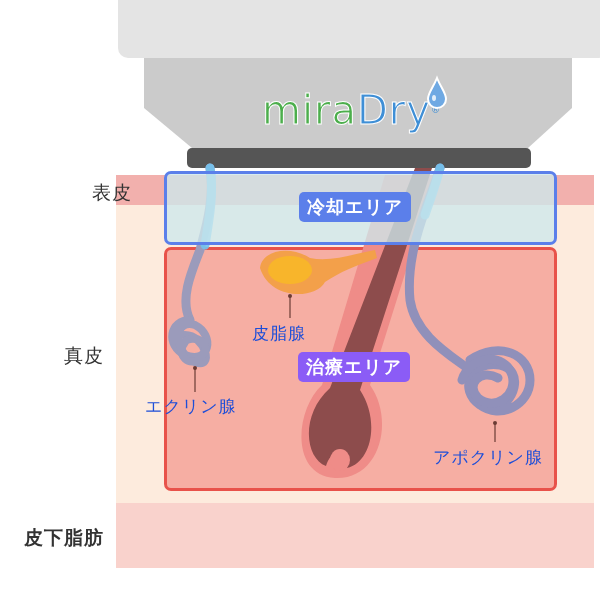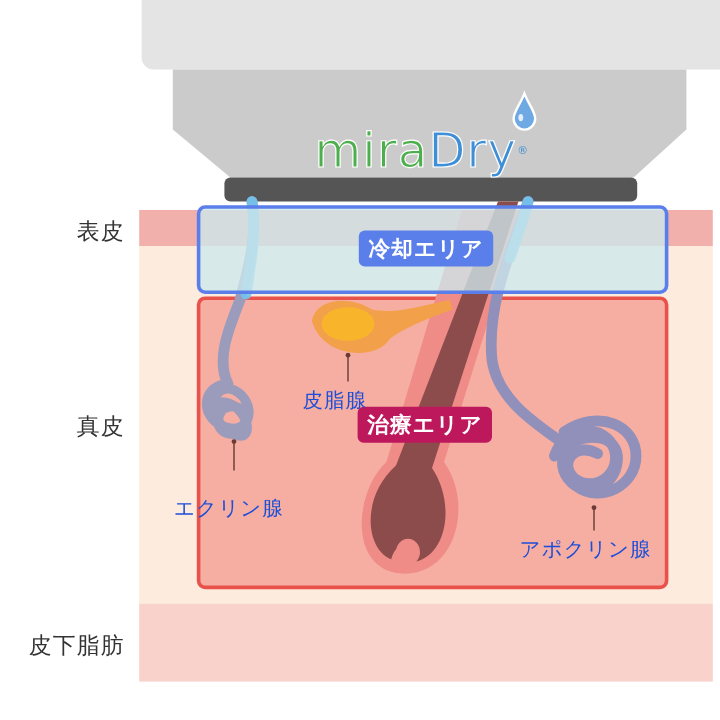--- a/index.html
+++ b/index.html
@@ -14,21 +14,21 @@
 </style>
 </head>
 <body>
 
 <div class="abs" style="left:118px; top:0; width:490px; height:58px; background:#e4e4e4; border-radius:0 0 10px 10px;"></div>
 <svg width="600" height="600">
   <polygon points="144,58 572,58 572,108 528,148 192,148 144,108" fill="#cbcbcb"></polygon>
 </svg>
 <div class="abs" style="left:187px; top:148px; width:344px; height:20px; background:#555555; border-radius:5px;"></div>
 
-<div class="abs" style="left:262px; top:88px; font-size:40px; line-height:44px; font-family:'DejaVu Sans', sans-serif; letter-spacing:1px;margin-top:16px;">
+<div class="abs" style="left:262px; top:88px; font-size:40px; line-height:44px; font-family:'DejaVu Sans', sans-serif; letter-spacing:1px;">
   <span style="color:#4cae4c; -webkit-text-stroke:1px #ffffff;">mira</span><span style="color:#3f8fd6; -webkit-text-stroke:1px #ffffff;">Dry</span><span style="color:#3f8fd6; font-size:9px; vertical-align:top;">®</span>
 </div>
 <svg width="600" height="600">
   <path d="M437,78 C433,88 428,93 428,99 a9,9 0 0 0 18,0 C446,93 441,88 437,78 Z" fill="#6fa9e3" stroke="#ffffff" stroke-width="2"></path>
   <ellipse cx="434" cy="98" rx="2" ry="3" fill="#ffffff" opacity="0.8"></ellipse>
 </svg>
 
 <div class="abs" style="left:116px; top:175px; width:478px; height:30px; background:#f2b0ad;"></div>
 <div class="abs" style="left:116px; top:205px; width:478px; height:298px; background:#fdebdd;"></div>
 <div class="abs" style="left:116px; top:503px; width:478px; height:65px; background:#f9d2cc;"></div>
@@ -63,21 +63,21 @@
   <circle cx="290" cy="296" r="2" fill="#6b3c34"></circle>
   <line x1="195" y1="368" x2="195" y2="392" stroke="#6b3c34" stroke-width="1.2"></line>
   <circle cx="195" cy="368" r="2" fill="#6b3c34"></circle>
   <line x1="495" y1="423" x2="495" y2="442" stroke="#6b3c34" stroke-width="1.2"></line>
   <circle cx="495" cy="423" r="2" fill="#6b3c34"></circle>
 </svg>
 
 <div class="abs" style="left:164px; top:171px; width:387px; height:68px; background:rgba(205,232,236,0.78); border:3px solid #5b7fea; border-radius:7px;"></div>
 
 <div class="area-badge" style="left:299px; top:192px; background:#5b7fea;">冷却エリア</div>
-<div class="area-badge" style="left:298px; top:339px; background:#be185d;">治療エリア</div>
+<div class="area-badge" style="left:298px; top:352px; background:#8b5cf6;">治療エリア</div>
 
-<div class="layer-label" style="top:180px; width:104px;">表皮</div>
+<div class="layer-label" style="top:180px; width:104px;padding-left:28px;">表皮</div>
 <div class="layer-label" style="top:343px; width:104px;text-align:right;">真皮</div>
-<div class="layer-label" style="top:525px; width:104px;">皮下脂肪</div>
+<div class="layer-label" style="top:525px; width:104px;font-weight:bold;">皮下脂肪</div>
 
 <div class="gland-label" style="left:252px; top:322px;">皮脂腺</div>
-<div class="gland-label" style="left:145px; top:412px;">エクリン腺</div>
+<div class="gland-label" style="left:145px; top:395px;">エクリン腺</div>
 <div class="gland-label" style="left:433px; top:446px;font-family:Liberation Serif, serif;">アポクリン腺</div>
 
 </body></html>

